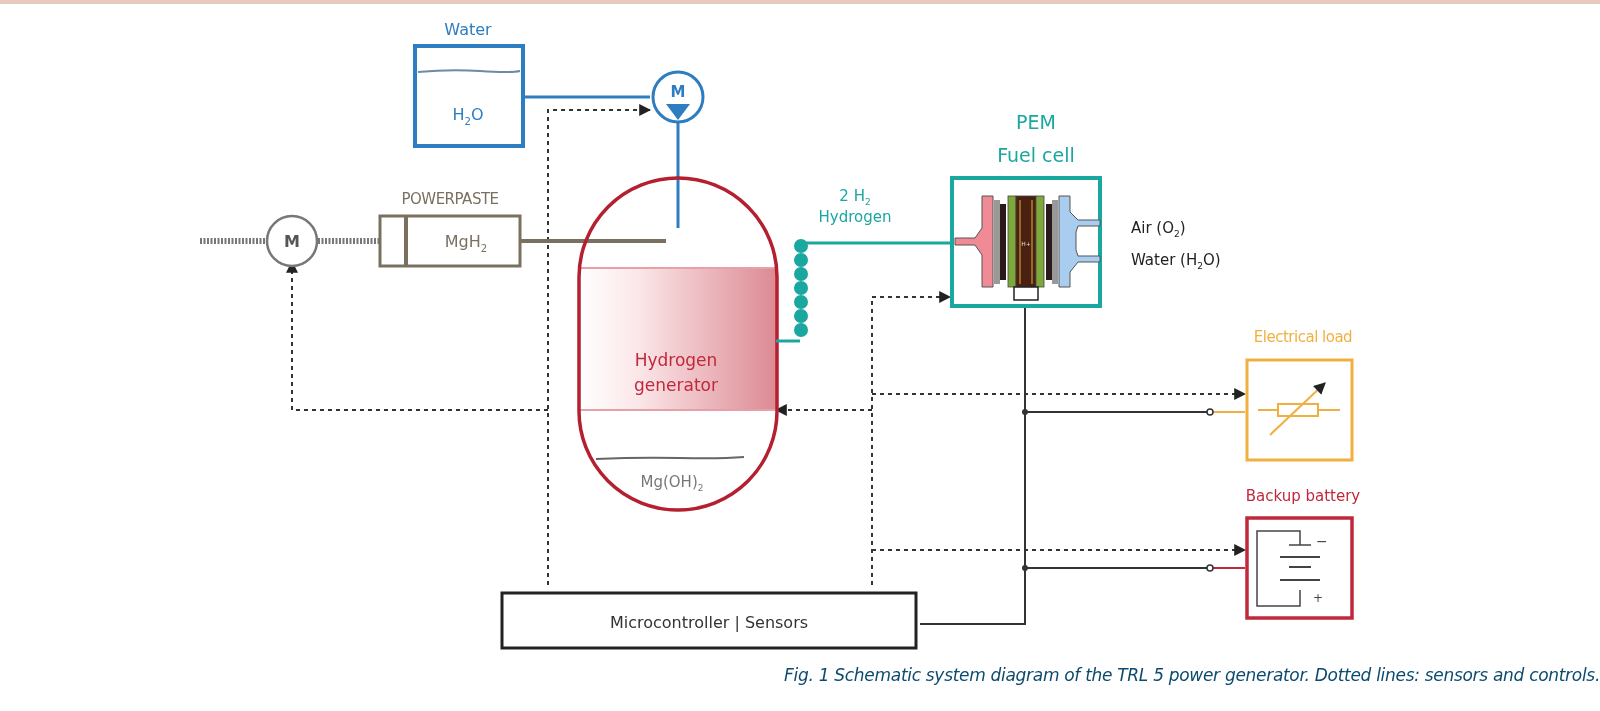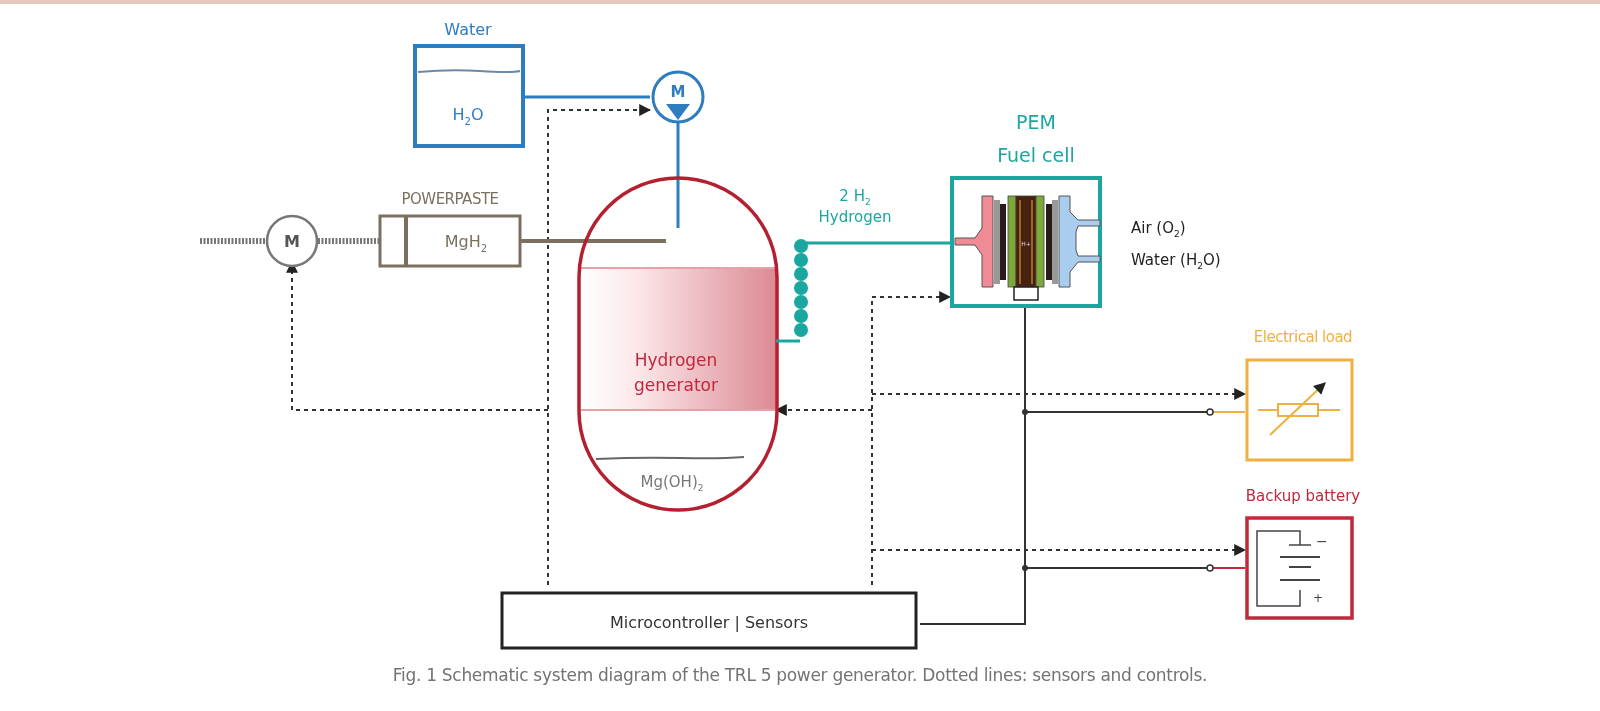--- a/index.html
+++ b/index.html
@@ -1,21 +1,21 @@
 <!DOCTYPE html>
 <html><head>
 <meta charset="utf-8">
 <style>
   html, body { margin: 0; padding: 0; background: #ffffff; }
   body { width: 1600px; height: 711px; overflow: hidden; position: relative; font-family: "DejaVu Sans", sans-serif; }
   .topbar { position: absolute; left: 0; top: 0; width: 1600px; height: 4px; background: #e8c8bf; }
   svg.diagram { position: absolute; left: 0; top: 0; }
   .lbl { font-family: "DejaVu Sans", sans-serif; }
-  .caption { position: absolute; left: 0; top: 665px; width: 1600px; text-align: center;
-             font-family: "DejaVu Sans", sans-serif; font-size: 17px; color: #737373; letter-spacing: -0.3px; }
+  .caption { position: absolute; left: 0; top: 665px; width: 1600px; text-align: right;
+             font-family: "DejaVu Sans", sans-serif; font-style: italic; font-size: 17px; color: #0c4a6e; letter-spacing: -0.3px; }
 </style>
 </head>
 <body>
 
 <div class="topbar"></div>
 
 <svg class="diagram" width="1600" height="711" viewBox="0 0 1600 711" xmlns="http://www.w3.org/2000/svg">
   <defs>
     <linearGradient id="genGrad" x1="0" y1="0" x2="1" y2="0">
       <stop offset="0" stop-color="#ffffff"></stop>

